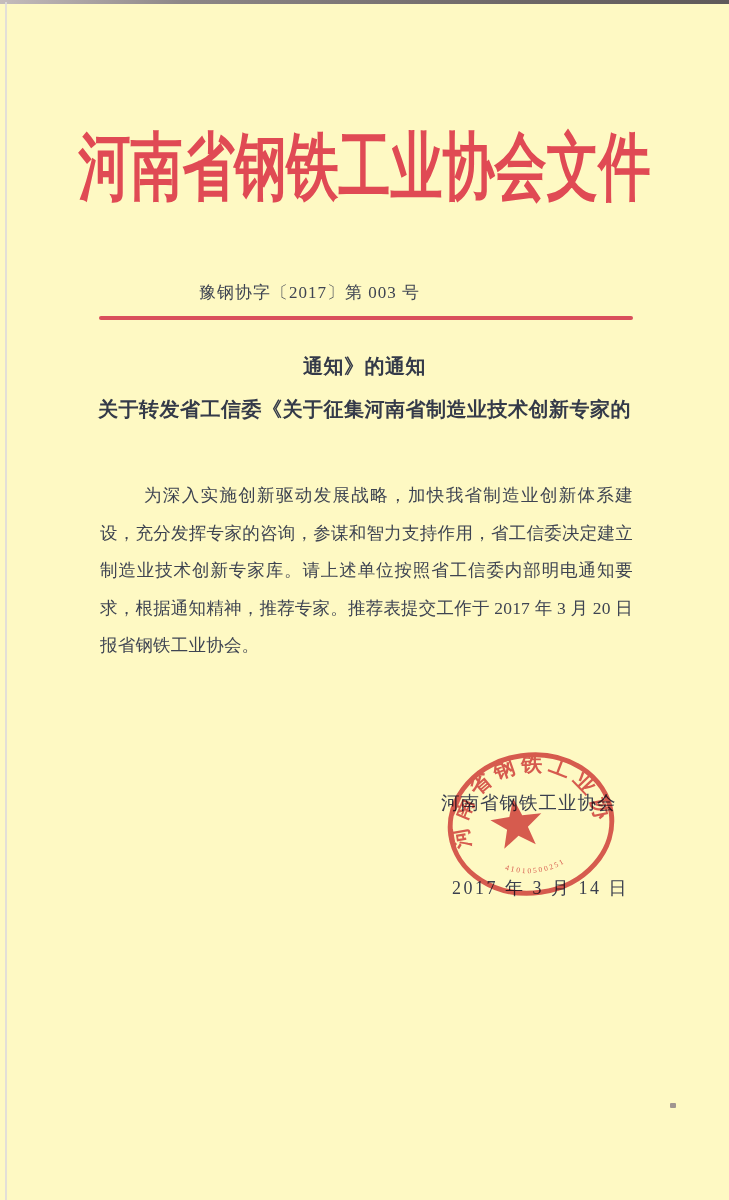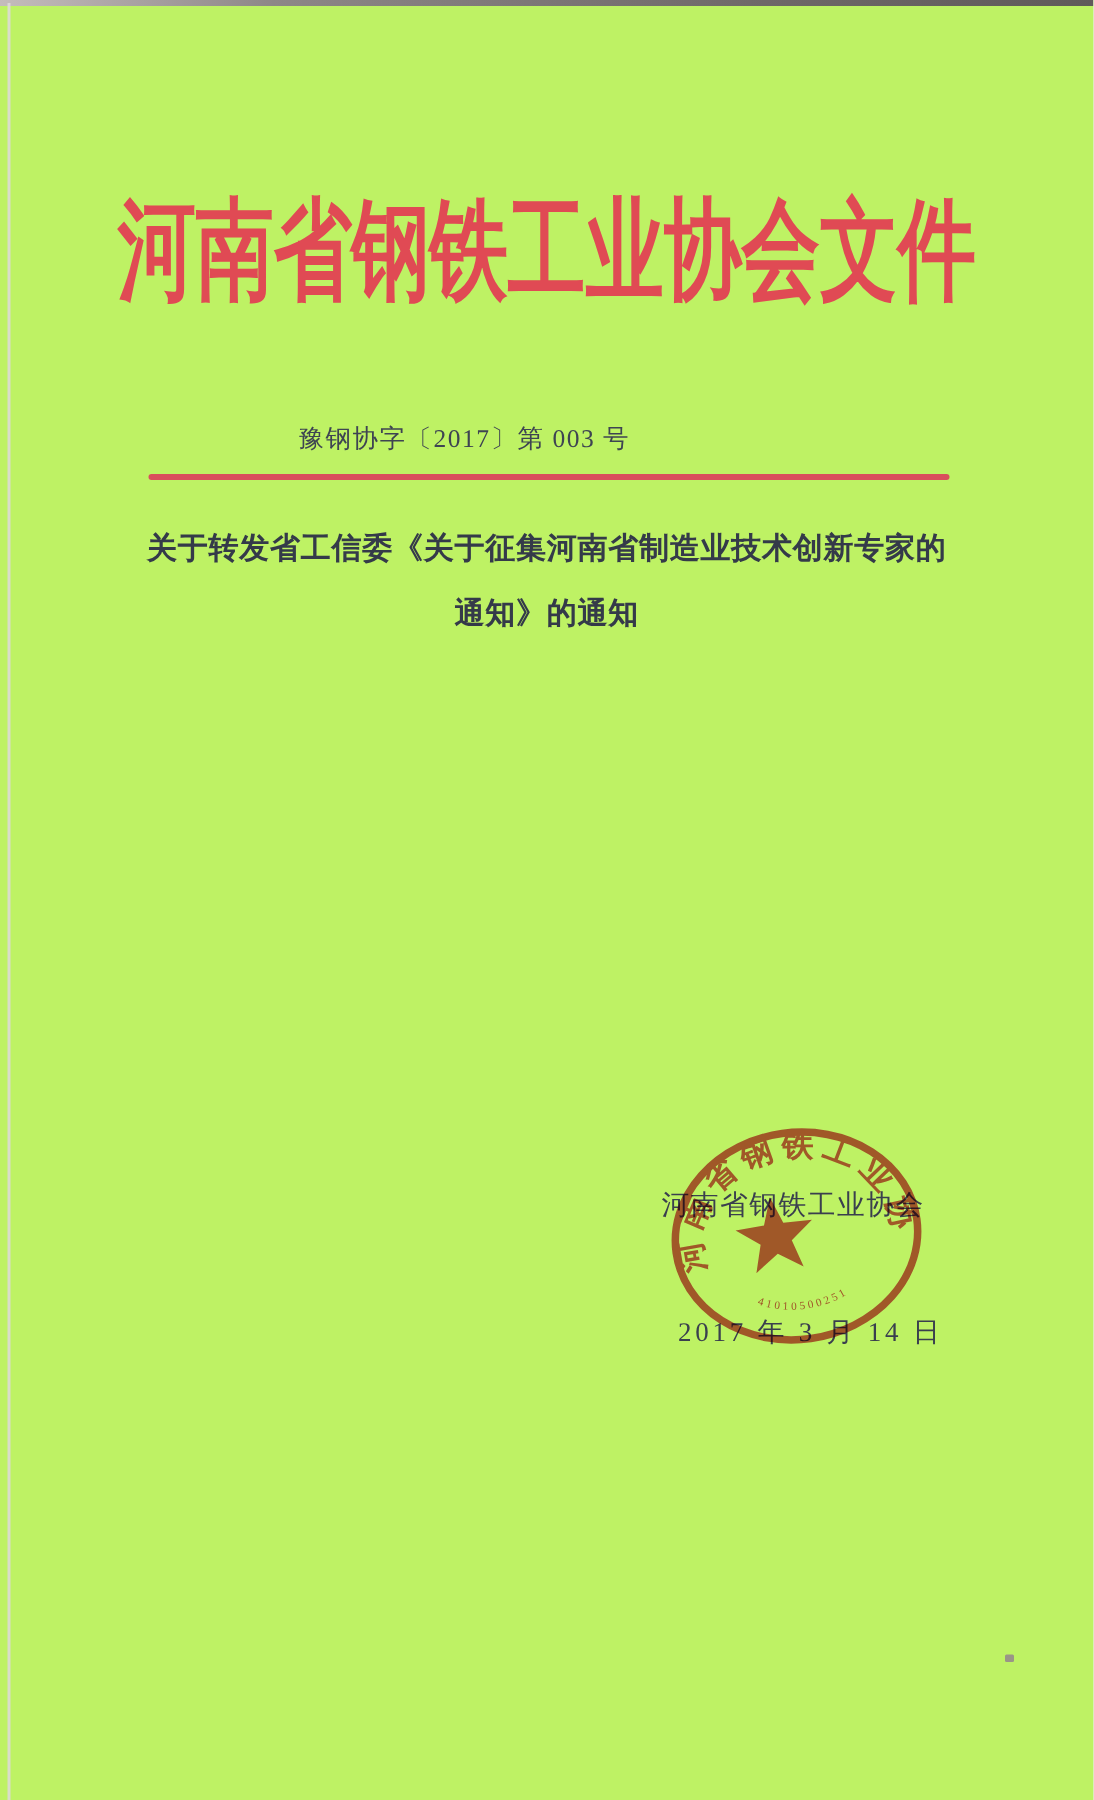--- a/index.html
+++ b/index.html
@@ -1,18 +1,18 @@
 <!DOCTYPE html>
 <html><head>
 <meta charset="utf-8">
 <style>
   html,body{margin:0;padding:0;background:#e8e8e8;}
   .page{
     position:relative;width:729px;height:1200px;margin:0 auto;
-    background:#bef264;overflow:hidden;
+    background:#fef9c3;overflow:hidden;
     font-family:"Liberation Serif","DejaVu Serif",serif;
   }
   .top-edge{position:absolute;top:0;left:0;right:0;height:4px;
     background:linear-gradient(90deg,#c4bcbc 0%,#8d8787 25%,#6e6868 70%,#5f5a5a 100%);}
   .left-edge{position:absolute;top:2px;left:5px;width:2px;height:1198px;
     background:#dedada;opacity:.85;}
   .org-header{
     position:absolute;top:118px;left:0;width:729px;text-align:center;
     font-size:52px;font-weight:bold;color:#e04a54;
     transform:scaleY(1.42);transform-origin:center top;white-space:nowrap;
@@ -51,25 +51,26 @@
   <div class="top-edge"></div>
   <div class="left-edge"></div>
 
   <div class="org-header">河南省钢铁工业协会文件</div>
 
   <div class="doc-number">豫钢协字〔2017〕第 003 号</div>
 
   <div class="red-rule"></div>
 
   <div class="doc-title">
+    <div>通知》的通知</div>
     <div>关于转发省工信委《关于征集河南省制造业技术创新专家的</div>
-    <div>通知》的通知</div>
   </div>
 
 
+  <div class="body-par">为深入实施创新驱动发展战略，加快我省制造业创新体系建设，充分发挥专家的咨询，参谋和智力支持作用，省工信委决定建立制造业技术创新专家库。请上述单位按照省工信委内部明电通知要求，根据通知精神，推荐专家。推荐表提交工作于 2017 年 3 月 20 日报省钢铁工业协会。</div>
 
 
   <div class="signature">河南省钢铁工业协会</div>
 
   <div class="sign-date">2017 年 3 月 14 日</div>
 
   <svg class="seal" viewBox="0 0 206 176" aria-hidden="true">
     <ellipse cx="103" cy="88" rx="81" ry="69" fill="none" stroke="#d24651" stroke-width="5"></ellipse>
     <polygon fill="#d24651" points="89,60 95.5,78.1 114.7,78.7 99.5,90.4 104.9,108.8 89,98 73.1,108.8 78.5,90.4 63.3,78.7 82.5,78.1"></polygon>
     <defs>

